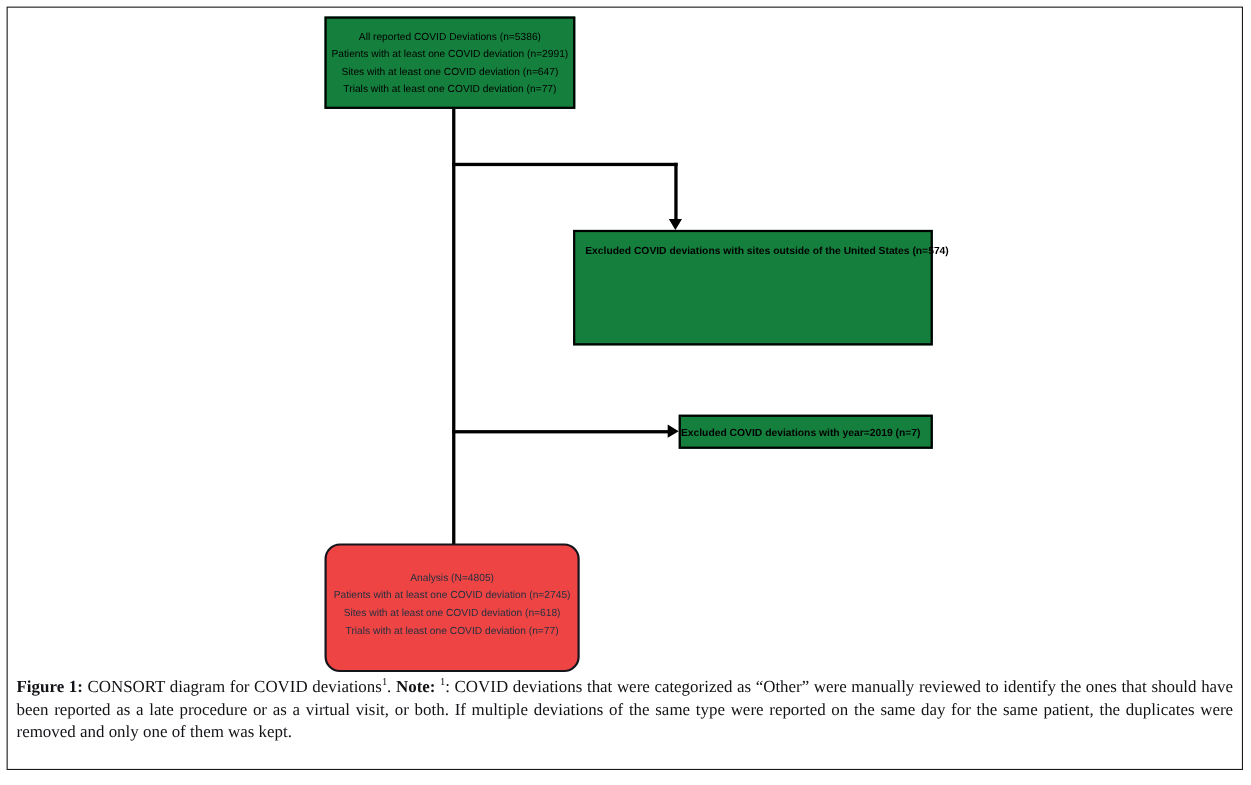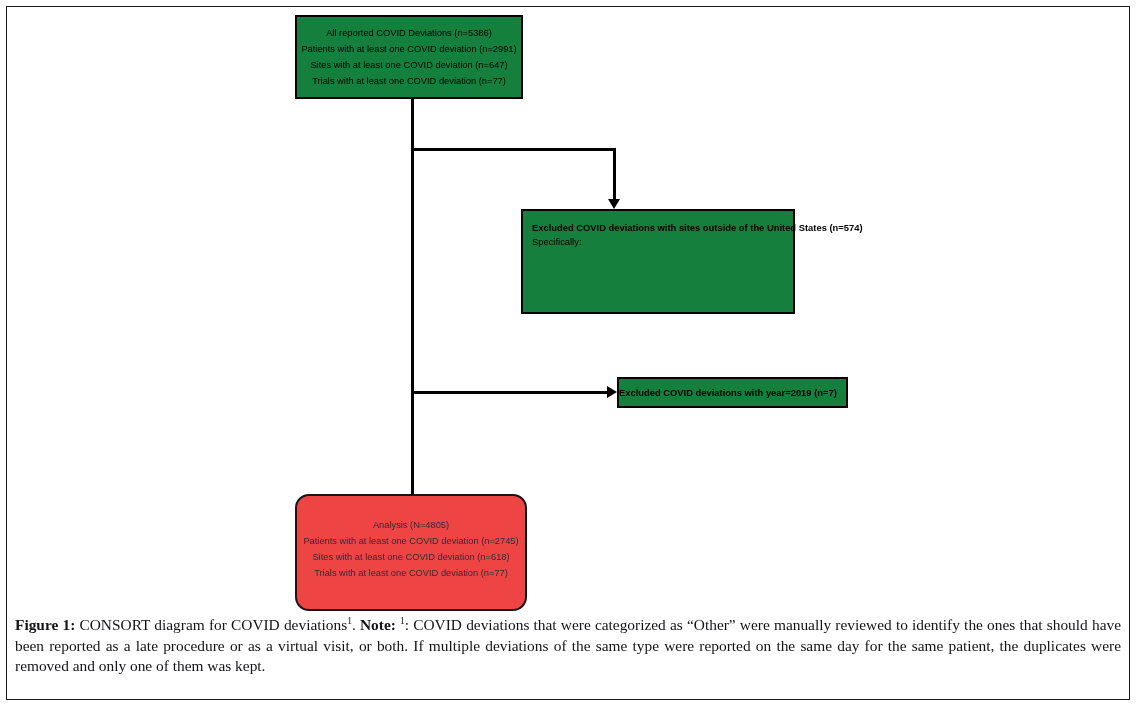--- a/index.html
+++ b/index.html
@@ -59,21 +59,21 @@
     font-size: 9.3px;
     line-height: 16px;
     white-space: nowrap;
     text-align: center;
   }
 
   
   #box-excluded-outside-us {
     left: 514px;
     top: 202px;
-    width: 274px;
+    width: 327px;
     height: 105px;
     padding: 10px 9px 6px 9px;
   }
   #box-excluded-outside-us .heading {
     font-size: 9.4px;
     font-weight: bold;
     line-height: 14px;
     white-space: nowrap;
   }
   #box-excluded-outside-us .subheading {
@@ -216,21 +216,20 @@
 
     <div class="node" id="box-all-reported">
       <div class="line">All reported COVID Deviations (n=5386)</div>
       <div class="line">Patients with at least one COVID deviation (n=2991)</div>
       <div class="line">Sites with at least one COVID deviation (n=647)</div>
       <div class="line">Trials with at least one COVID deviation (n=77)</div>
     </div>
 
     <div class="node" id="box-excluded-outside-us">
       <div class="heading">Excluded COVID deviations with sites outside of the United States (n=574)</div>
-      <div class="subheading">Specifically:</div>
     </div>
 
     <div class="node" id="box-excluded-2019">
       <div class="heading">Excluded COVID deviations with year=2019 (n=7)</div>
     </div>
 
     <div class="node" id="box-analysis" style="background: #ef4444;">
       <div class="line">Analysis (N=4805)</div>
       <div class="line">Patients with at least one COVID deviation (n=2745)</div>
       <div class="line">Sites with at least one COVID deviation (n=618)</div>

